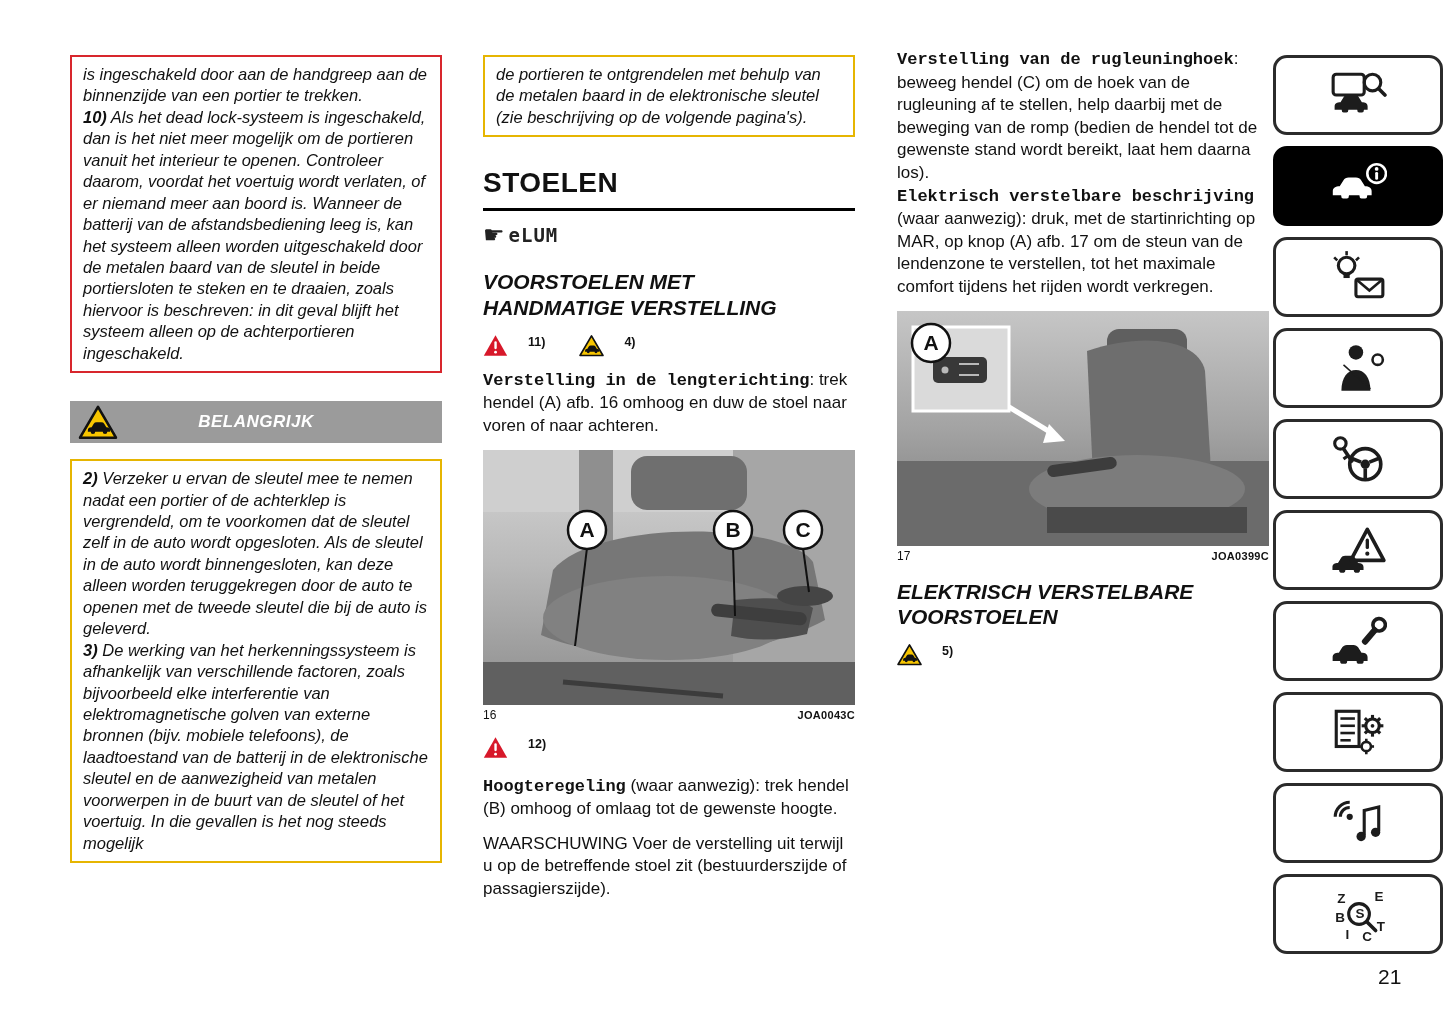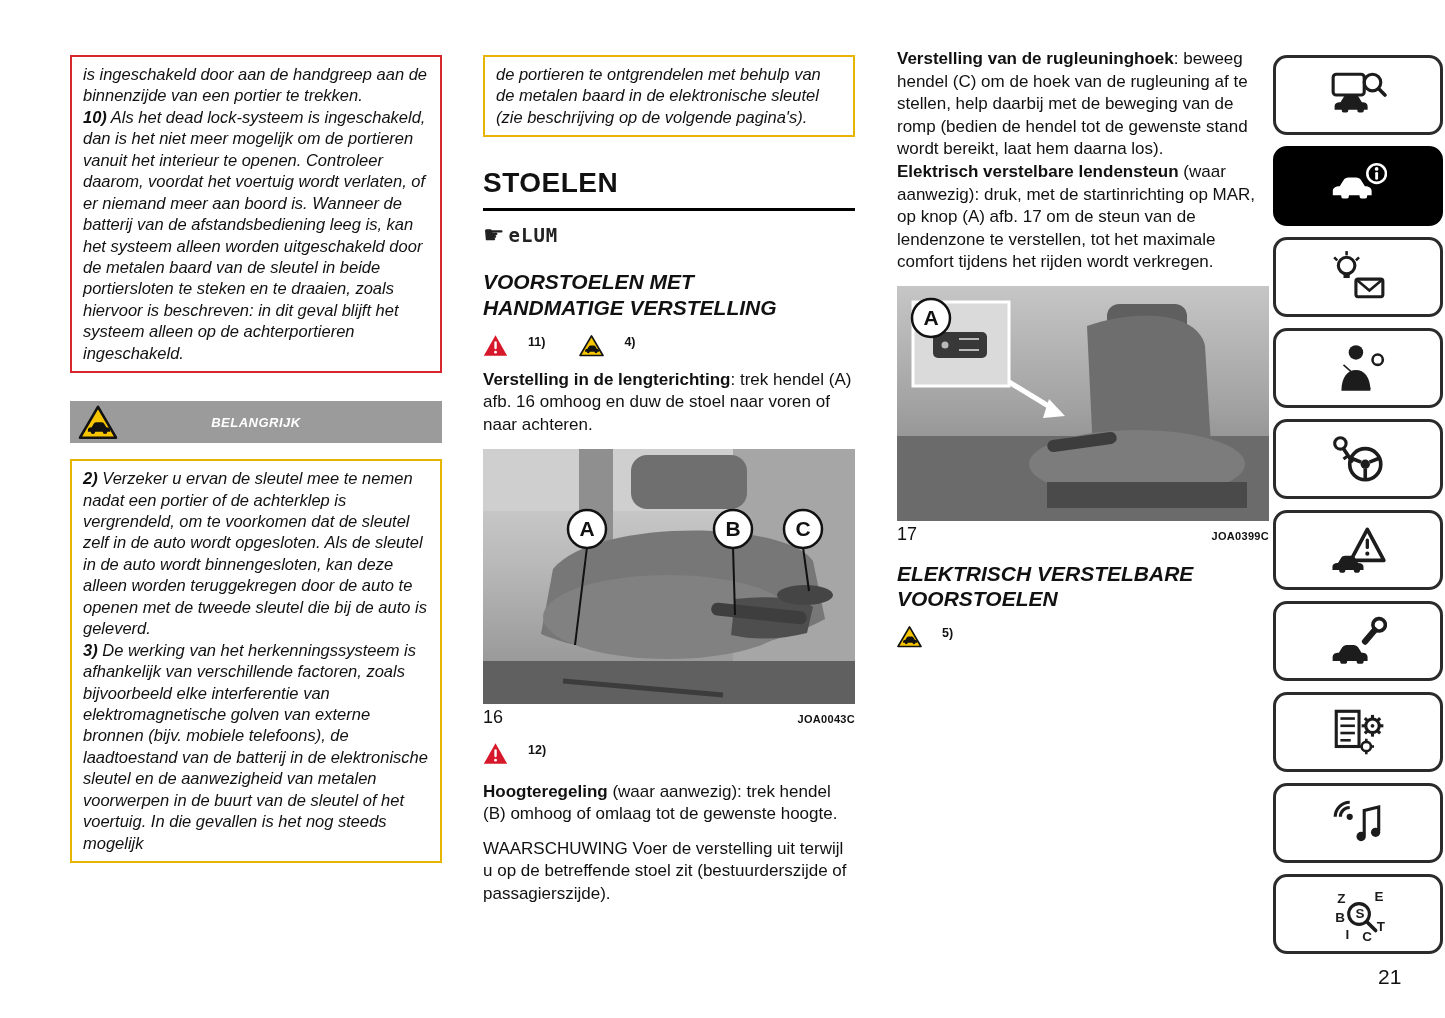--- a/index.html
+++ b/index.html
@@ -14,47 +14,47 @@
   .note-box{border:2px solid;padding:7px 11px;font-style:italic;font-size:16.5px;line-height:1.3;}
   .note-red{border-color:#d8262d;}
   .note-yellow{border-color:#e6b501;}
   .note-p{margin:0;}
   .note-num{font-weight:bold;}
 
   
   .banner{position:relative;margin-top:28px;height:42px;background:#9b9b9b;
           display:flex;align-items:center;justify-content:center;}
   .banner-tri{position:absolute;left:8px;top:3px;width:40px;height:36px;}
-  .banner-label{color:#fff;font-weight:bold;font-style:italic;font-size:13px;letter-spacing:.5px;}
+  .banner-label{color:#fff;font-weight:bold;font-style:italic;font-size:17px;letter-spacing:.5px;}
 
   
   .section-title{font-size:28px;font-weight:bold;letter-spacing:.5px;margin:30px 0 0;}
   .section-rule{border:none;border-top:3px solid #000;margin:9px 0 0;}
   .sub-title{font-size:21px;font-weight:bold;line-height:1.2;margin:22px 0 0;max-width:300px;font-style:italic;}
 
   
   .body{font-size:17px;line-height:1.33;margin:0;}
-  .lead{font-weight:bold;}.mt8{margin-top:8px}.mt12{margin-top:12px}
+  .lead{font-weight:bold;font-family:Liberation Mono, monospace;}.mt8{margin-top:8px}.mt12{margin-top:12px}
   .mt14{margin-top:14px}.mt16{margin-top:16px}
 
   
   .elearn{display:flex;align-items:center;gap:4px;margin-top:12px;color:#222;}
   .elearn-hand{font-size:24px;line-height:1;}
   .elearn-label{font-size:19px;font-weight:bold;letter-spacing:1px;font-family:"DejaVu Sans Mono",monospace;}
 
   
   .warnrow{display:flex;align-items:flex-start;gap:20px;margin-top:14px;}
   .tri{width:25px;height:23px;flex:0 0 auto;}
   .warn-ref{font-size:12.5px;font-weight:bold;position:relative;top:1px;margin-right:14px;}
 
   
   .figure{margin:12px 0 0;}
   .photo{display:block;width:372px;}
   .figcap{display:flex;justify-content:space-between;align-items:baseline;margin-top:3px;}
-  .fig-num{font-size:18px;}
+  .fig-num{font-size:12px;}
   .fig-code{font-size:11px;font-weight:bold;letter-spacing:.3px;text-align:right;}
   .callout-text{font-size:21px;font-weight:bold;fill:#111;}
 
   
   .sidebar{position:absolute;top:55px;right:2px;width:170px;display:flex;flex-direction:column;gap:11px;}
   .tile{box-sizing:border-box;width:170px;height:80px;border:3px solid #2b2b2b;border-radius:14px;
         background:#fff;display:flex;align-items:center;justify-content:center;}
   .tile svg{width:58px;height:58px;}
   .tile .ink{fill:#1c1c1c;}
   .tile .stroke-ink{stroke:#1c1c1c;fill:none;}
@@ -189,21 +189,21 @@
 
     <p class="body mt16"><b class="lead">Hoogteregeling</b><span> (waar aanwezig): trek hendel (B) omhoog of omlaag tot de gewenste hoogte.</span></p>
 
     <p class="body mt12">WAARSCHUWING Voer de verstelling uit terwijl u op de betreffende stoel zit (bestuurderszijde of passagierszijde).</p>
   </div>
 
   <div class="col col-right">
 
     <p class="body"><b class="lead">Verstelling van de rugleuninghoek</b><span>: beweeg hendel (C) om de hoek van de rugleuning af te stellen, help daarbij met de beweging van de romp (bedien de hendel tot de gewenste stand wordt bereikt, laat hem daarna los).</span></p>
 
-    <p class="body"><b class="lead">Elektrisch verstelbare lendensteun</b><span> (waar aanwezig): druk, met de startinrichting op MAR, op knop (A) afb. 17 om de steun van de lendenzone te verstellen, tot het maximale comfort tijdens het rijden wordt verkregen.</span></p>
+    <p class="body"><b class="lead">Elektrisch verstelbare beschrijving</b><span> (waar aanwezig): druk, met de startinrichting op MAR, op knop (A) afb. 17 om de steun van de lendenzone te verstellen, tot het maximale comfort tijdens het rijden wordt verkregen.</span></p>
 
     <figure class="figure mt14">
       <svg class="photo" viewBox="0 0 372 235">
         <defs>
           <linearGradient id="g17" x1="0" y1="0" x2="0" y2="1">
             <stop offset="0" stop-color="#c6c6c6"></stop>
             <stop offset="0.5" stop-color="#a3a3a3"></stop>
             <stop offset="1" stop-color="#787878"></stop>
           </linearGradient>
         </defs>

